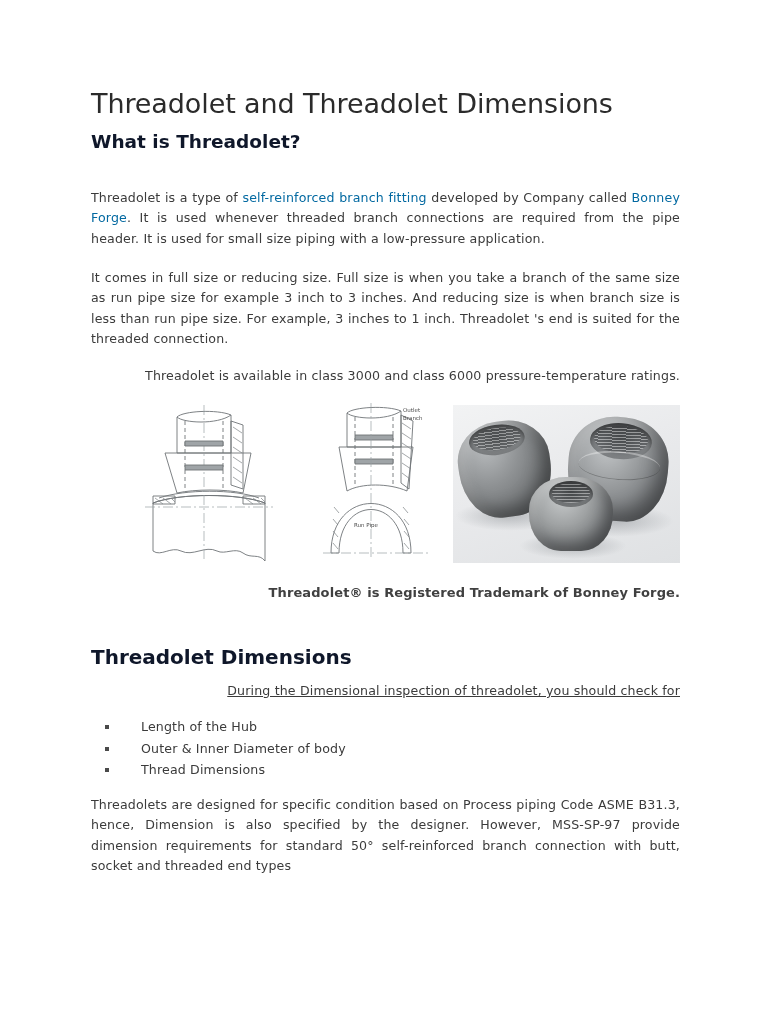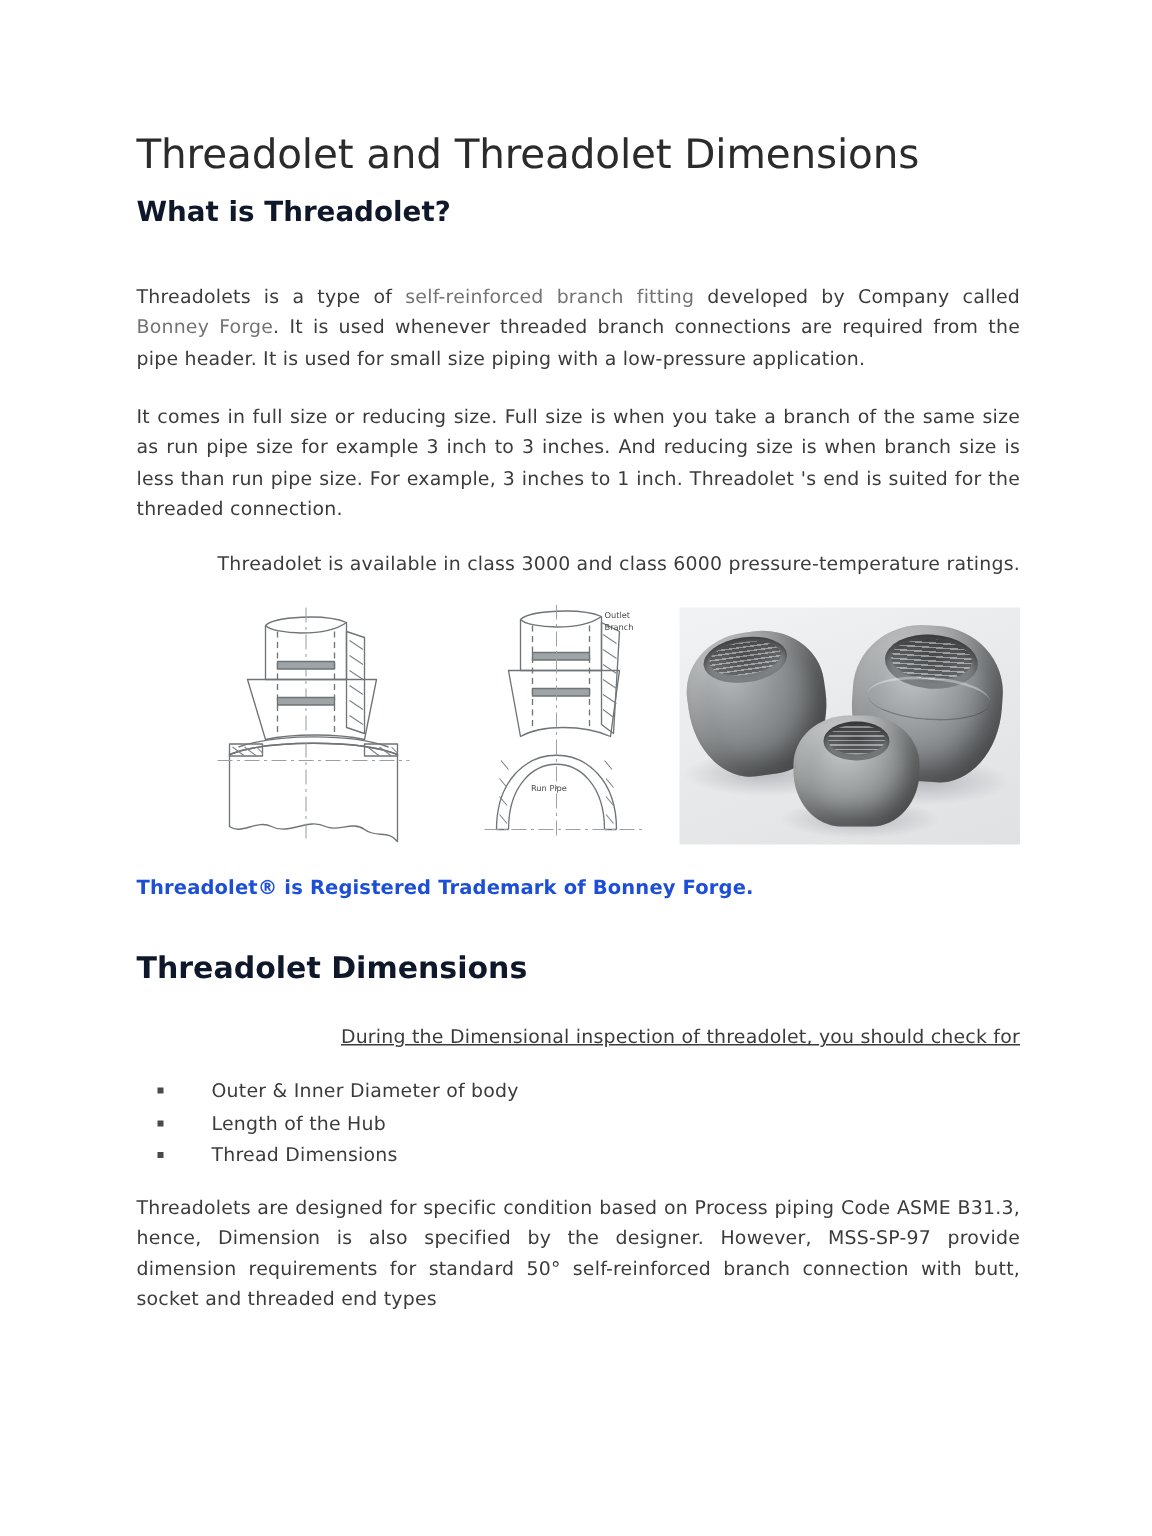--- a/index.html
+++ b/index.html
@@ -57,21 +57,21 @@
     line-height: 1.62;
     color: #3b3b3b;
     margin: 0;
     text-align: justify;
     letter-spacing: 0.15px;
   }
   p.body-text.left {
     text-align: right;
   }
   .link {
-    color: #737373;
+    color: #0369a1;
   }
 
   .para1 { position: absolute; left: 0; top: 100px; width: 589px; }
   .para2 { position: absolute; left: 0; top: 180px; width: 589px; }
   .para3 { position: absolute; left: 0; top: 278px; width: 589px; }
 
   
   .figures {
     position: absolute;
     left: 30px;
@@ -85,28 +85,28 @@
   }
   .fig-drawing1 { left: 18px;  width: 140px; height: 160px; }
   .fig-drawing2 { left: 200px; width: 112px; height: 158px; }
   .fig-photo    { left: 332px; top: 2px; width: 227px; height: 158px; }
 
   .caption {
     position: absolute;
     left: 0;
     top: 497px;
     width: 589px;
-    text-align: left;
+    text-align: right;
     font-size: 13px;
     font-weight: bold;
-    color: #1d4ed8;
+    color: #404040;
     letter-spacing: 0.1px;
   }
 
-  .dims-head-wrap { position: absolute; left: 0; top: 545px; width: 589px; }
+  .dims-head-wrap { position: absolute; left: 0; top: 557px; width: 589px; }
   .para4 { position: absolute; left: 0; top: 593px; width: 589px; text-decoration: underline; }
 
   ul.check-list {
     position: absolute;
     left: 14px;
     top: 628px;
     width: 560px;
     margin: 0;
     padding: 0;
     list-style: none;
@@ -226,21 +226,21 @@
 </head>
 <body>
 
 <div class="page">
   <div class="content">
 
     <h1 class="doc-title">Threadolet and Threadolet Dimensions</h1>
 
     <h2 class="section-head">What is Threadolet?</h2>
 
-    <p class="body-text para1"><span>Threadolets is a type of </span><span class="link">self-reinforced branch fitting</span><span> developed by Company called </span><span class="link">Bonney Forge</span><span>. It is used whenever threaded branch connections are required from the pipe header. It is used for small size piping with a low-pressure application.</span></p>
+    <p class="body-text para1"><span>Threadolet is a type of </span><span class="link">self-reinforced branch fitting</span><span> developed by Company called </span><span class="link">Bonney Forge</span><span>. It is used whenever threaded branch connections are required from the pipe header. It is used for small size piping with a low-pressure application.</span></p>
 
     <p class="body-text para2">It comes in full size or reducing size. Full size is when you take a branch of the same size as run pipe size for example 3 inch to 3 inches. And reducing size is when branch size is less than run pipe size. For example, 3 inches to 1 inch. Threadolet 's end is suited for the threaded connection.</p>
 
     <p class="body-text para3 left">Threadolet is available in class 3000 and class 6000 pressure-temperature ratings.</p>
 
     <div class="figures">
 
       <div class="fig fig-drawing1">
         <svg viewBox="0 0 140 160" width="140" height="160">
           <g fill="none" stroke="#6f7477" stroke-width="0.9" stroke-linejoin="round">
@@ -334,21 +334,21 @@
 
     <div class="caption">Threadolet® is Registered Trademark of Bonney Forge.</div>
 
     <div class="dims-head-wrap">
       <h2 class="section-head dims">Threadolet Dimensions</h2>
     </div>
 
     <p class="body-text para4 left">During the Dimensional inspection of threadolet, you should check for</p>
 
     <ul class="check-list">
+      <li><span class="sq"></span><span>Length of the Hub</span></li>
       <li><span class="sq"></span><span>Outer &amp; Inner Diameter of body</span></li>
-      <li><span class="sq"></span><span>Length of the Hub</span></li>
       <li><span class="sq"></span><span>Thread Dimensions</span></li>
     </ul>
 
     <p class="body-text para5">Threadolets are designed for specific condition based on Process piping Code ASME B31.3, hence, Dimension is also specified by the designer. However, MSS-SP-97 provide dimension requirements for standard 50° self-reinforced branch connection with butt, socket and threaded end types</p>
 
   </div>
 </div>
 
 </body></html>

